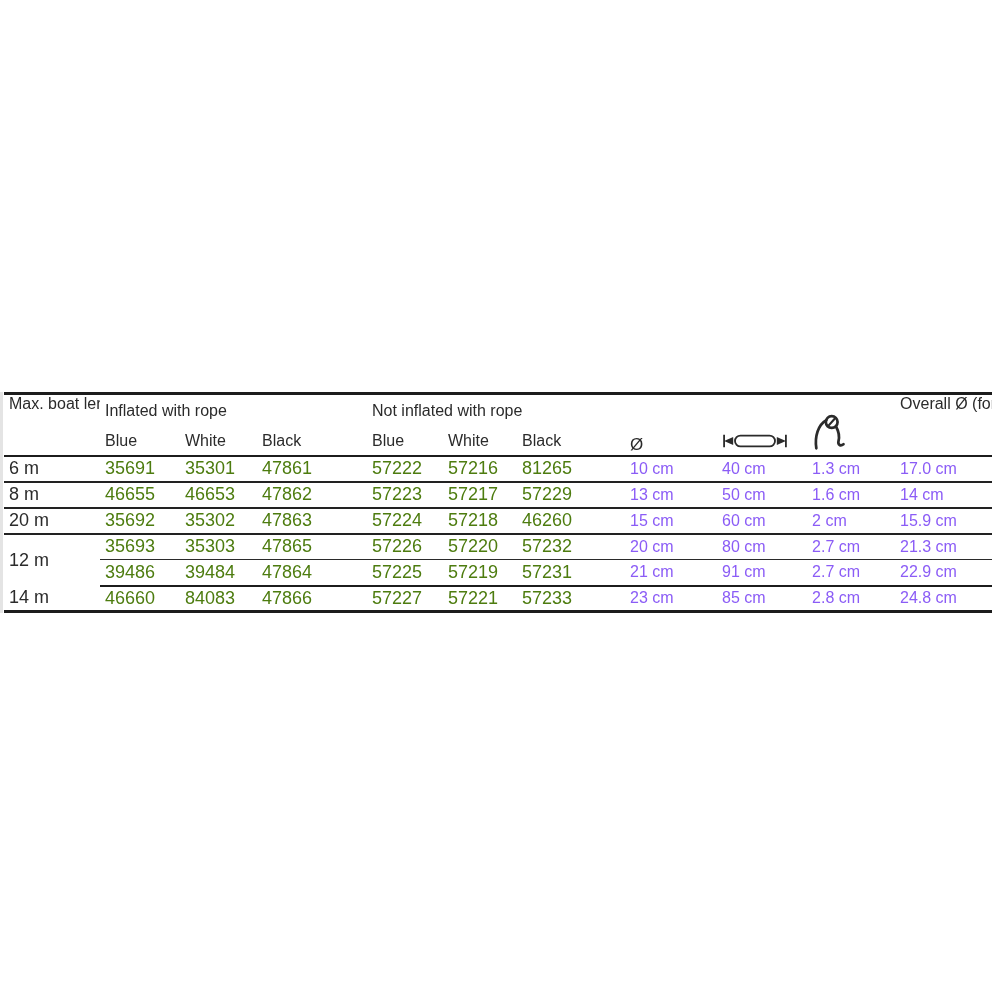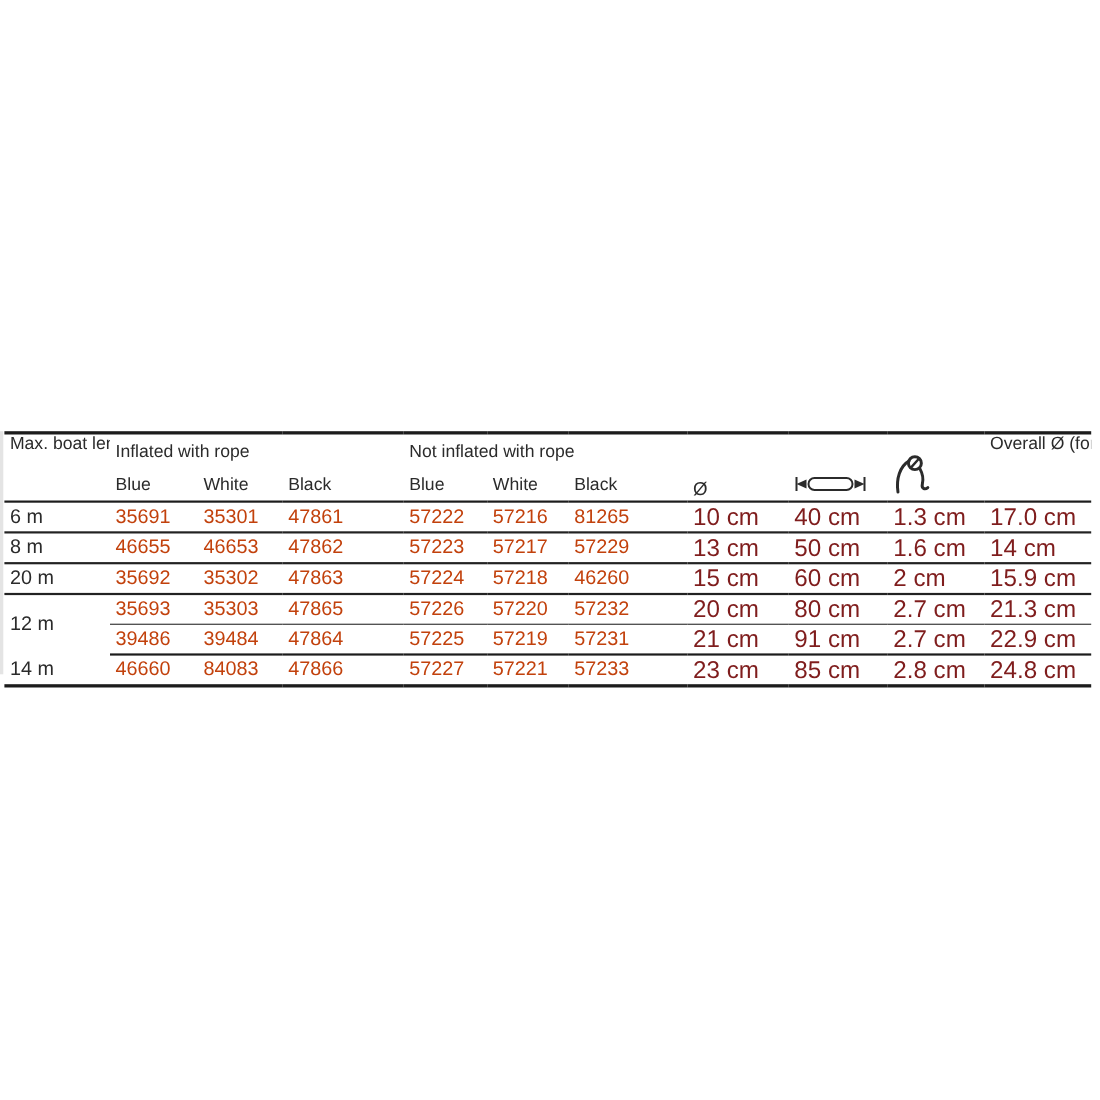--- a/index.html
+++ b/index.html
@@ -94,26 +94,26 @@
   tbody tr { height: 26px; }
   tbody td { vertical-align: middle; }
   td.rowlabel {
     font-weight: bold;
     font-size: 18px;
     color: #2b2b2b;
   }
   td.artno {
     font-weight: bold;
     font-size: 18px;
-    color: #c2410c;
+    color: #4d7c0f;
   }
   td.meas {
     font-weight: normal;
-    font-size: 22px;
-    color: #7f1d1d;
+    font-size: 16px;
+    color: #8b5cf6;
   }
   tr.sep td { border-bottom: 2px solid #222222; }
   td.thin-sep { border-bottom: 1.5px solid #2a2a2a; }
   tr.sep-strong td { border-bottom: 2.5px solid #1c1c1c; }
   tr.last td { border-bottom: 3px solid #1c1c1c; }
   .ico { display: inline-block; }
 </style>
 </head>
 <body>
 

